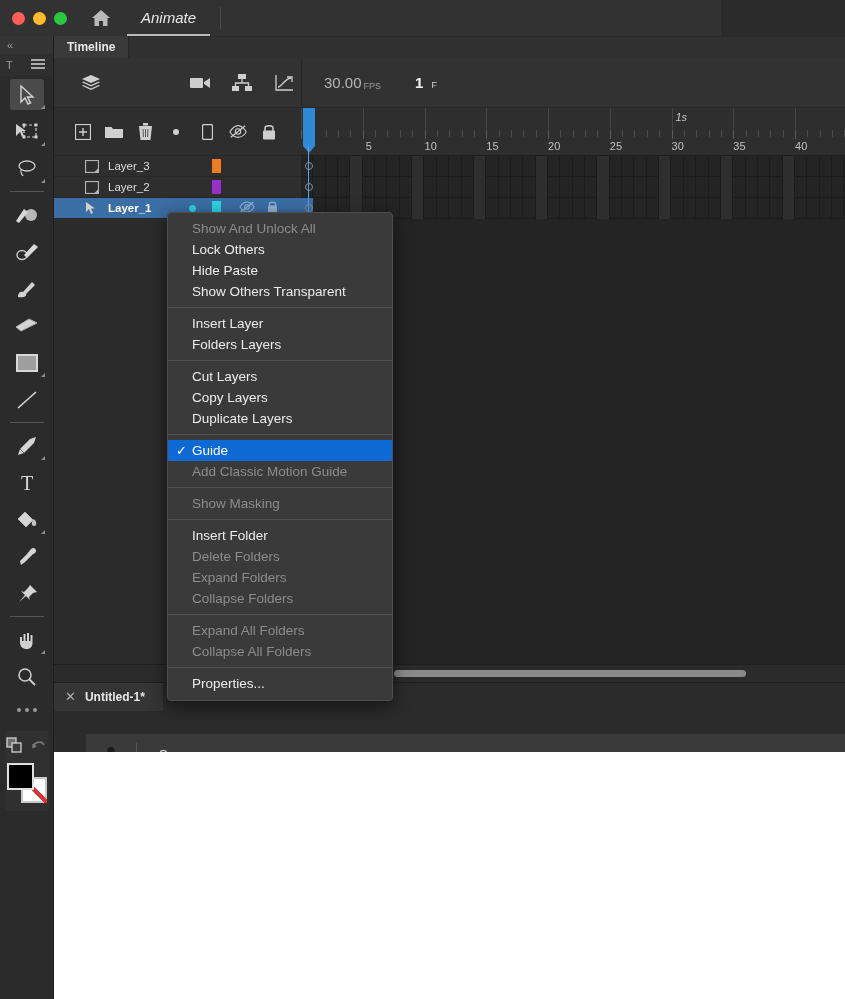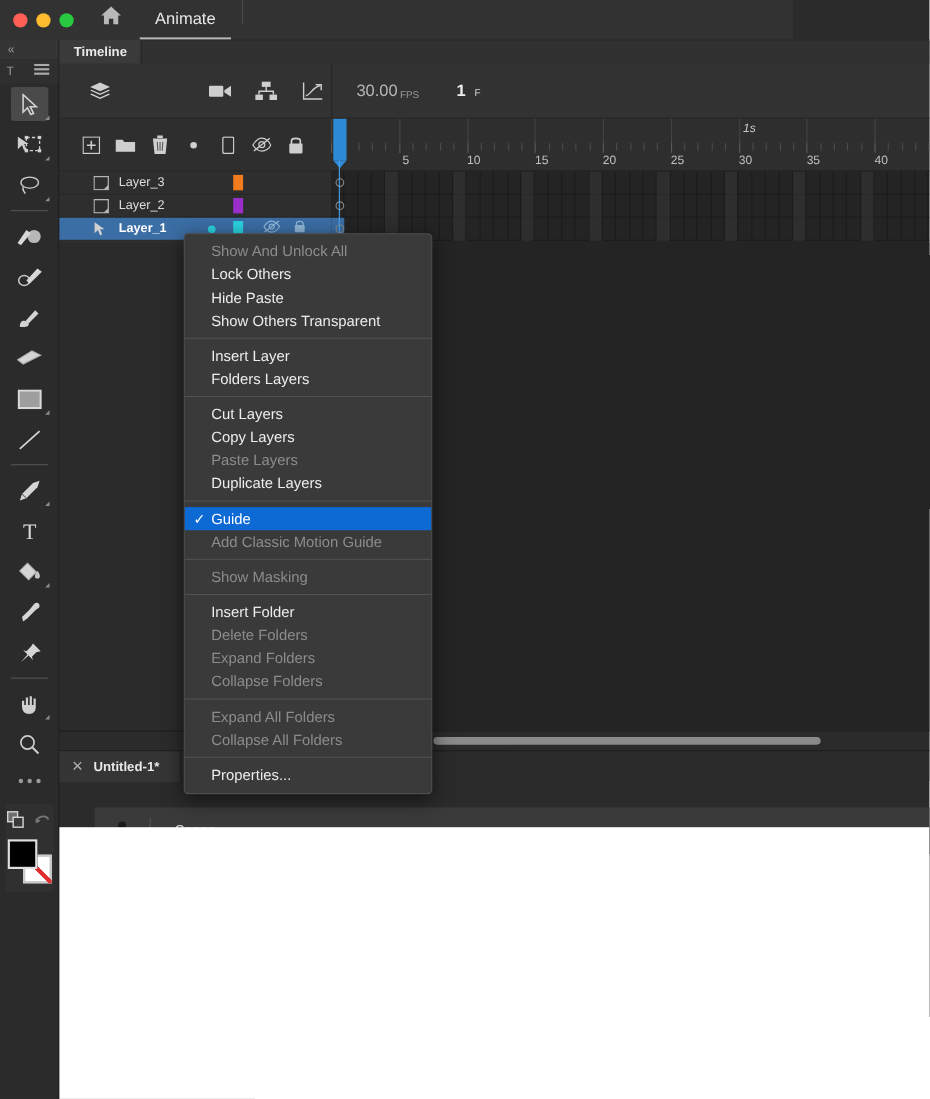--- a/index.html
+++ b/index.html
@@ -7,21 +7,21 @@
     width: 845px; height: 999px;
     background: #ffffff;
     font-family: "Liberation Sans", sans-serif;
     overflow: hidden;
   }
   #app { position: relative; width: 845px; height: 999px; background: #2b2b2b; }
 
   
   #titlebar {
     position: absolute; left: 0; top: 0; width: 721px; height: 36px;
-    background: #323232; display: flex; 
+    background: #323232; display: flex; align-items: center; font-style: italic;
   }
   .traffic { display: flex; align-items: center; gap: 8px; margin-left: 12px; }
   .tl { width: 13px; height: 13px; border-radius: 50%; }
   .tl.red { background: #ff5f57; }
   .tl.yellow { background: #febc2e; }
   .tl.green { background: #28c840; }
   #home-btn { margin-left: 20px; width: 28px; height: 28px; display: flex; align-items: center; justify-content: center; }
   #app-tab {
     margin-left: 12px; height: 36px; display: flex; align-items: center; padding: 0 14px;
     color: #e8e8e8; font-size: 15px; border-bottom: 2px solid #b9b9b9;
@@ -813,23 +813,20 @@
       <div class="mi">
         <span>Folders Layers</span>
       </div>
       <div class="msep"></div>
       <div class="mi">
         <span>Cut Layers</span>
       </div>
       <div class="mi">
         <span>Copy Layers</span>
       </div>
-      <div class="mi disabled">
-        <span>Paste Layers</span>
-      </div>
       <div class="mi">
         <span>Duplicate Layers</span>
       </div>
       <div class="msep"></div>
       <div class="mi hl">
         <span class="chk">✓</span>
         <span>Guide</span>
       </div>
       <div class="mi disabled">
         <span>Add Classic Motion Guide</span>

